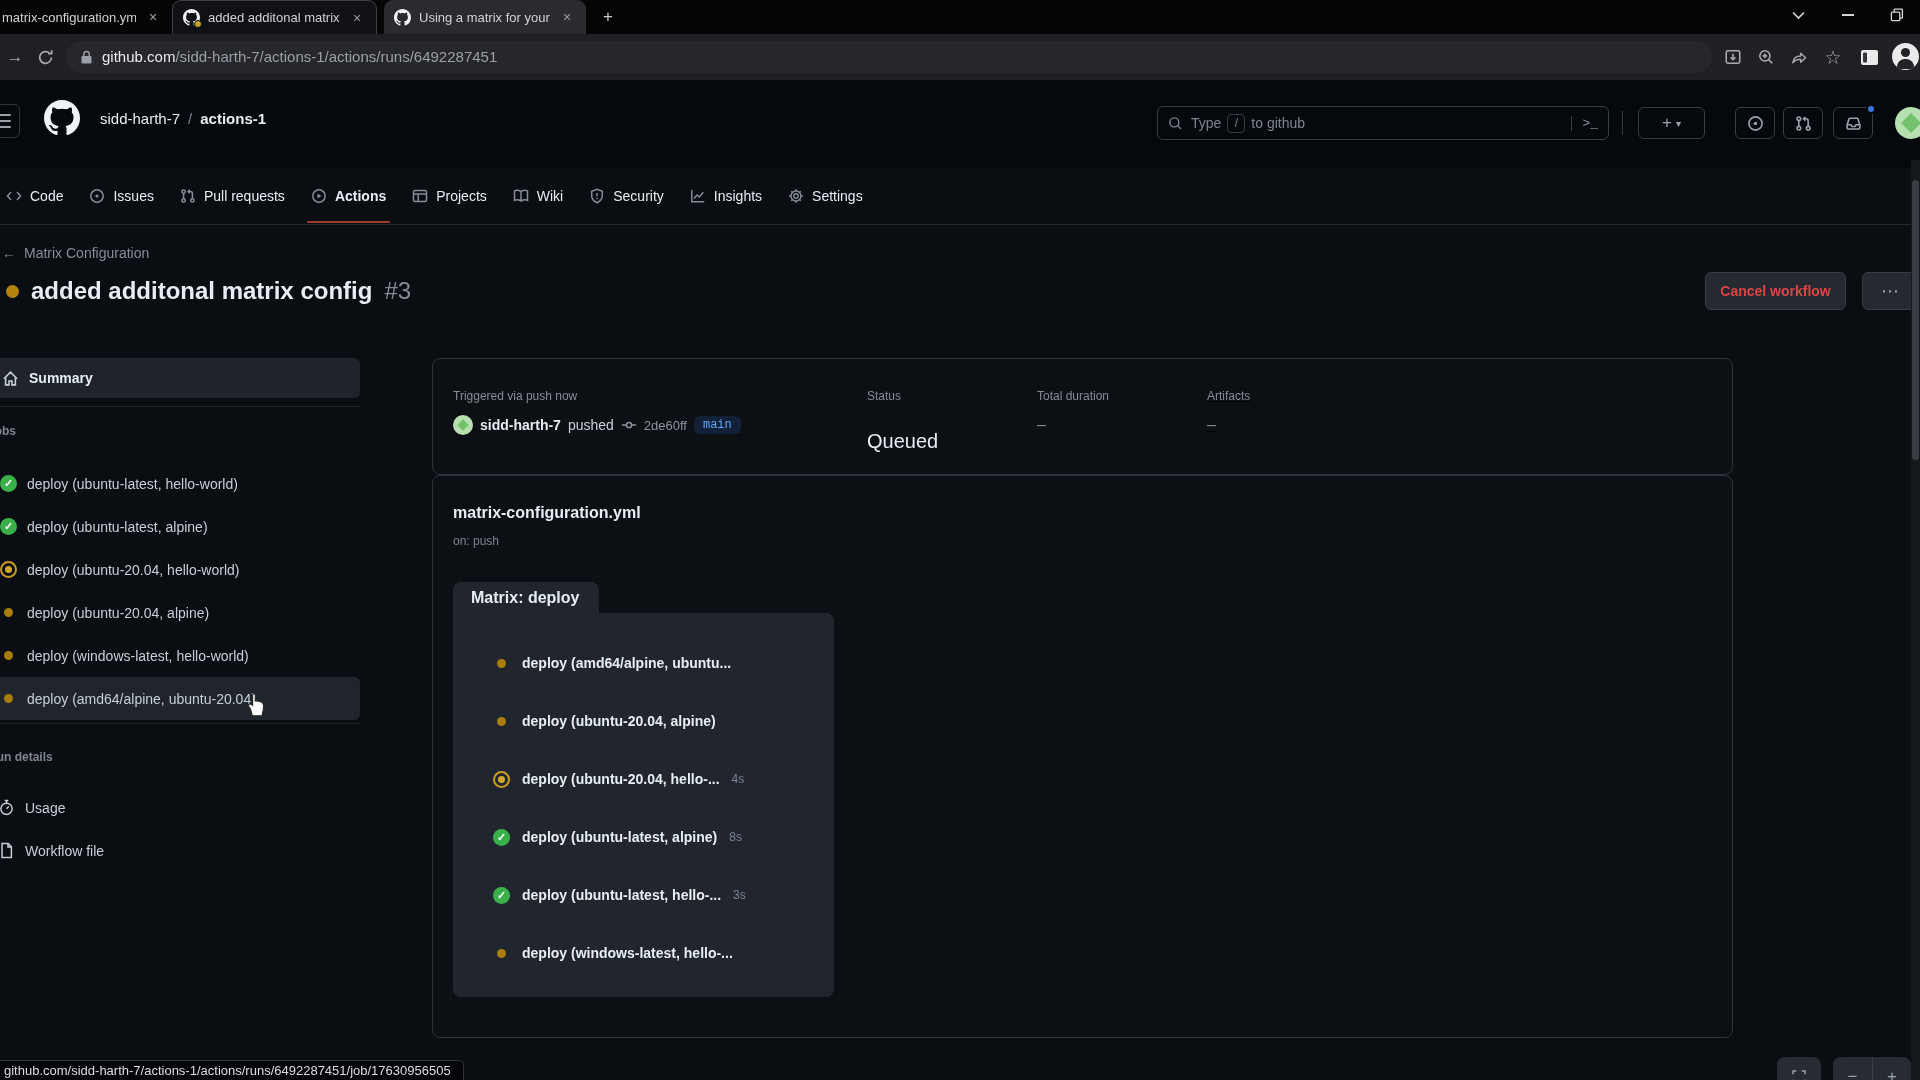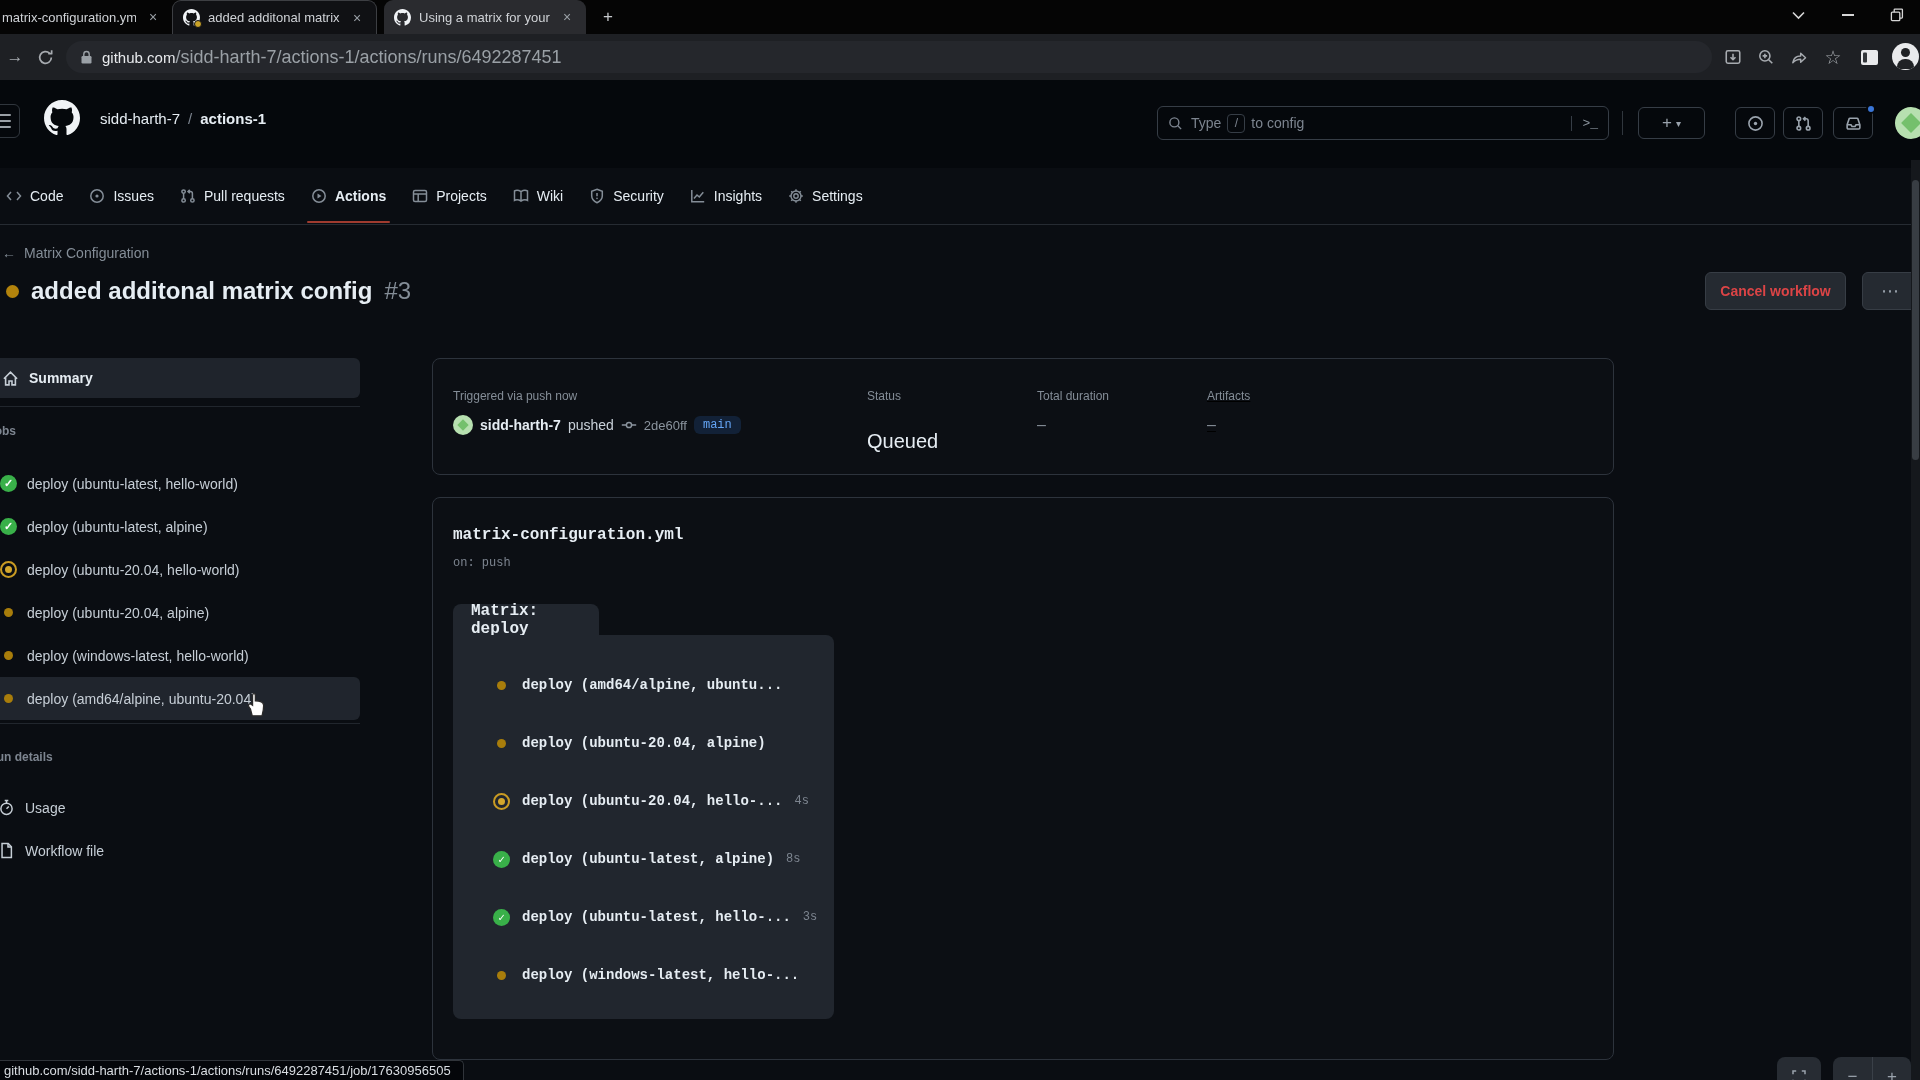--- a/index.html
+++ b/index.html
@@ -17,21 +17,21 @@
   .favicon-wrap { position:relative; width:17px; height:17px; flex:none; }
   .favicon-dot { position:absolute; right:-2px; bottom:-2px; width:8px; height:8px; border-radius:50%; background:#c9a227; border:1px solid #101114; }
   .newtab { position:absolute; left:596px; top:5px; width:24px; height:24px; color:#c7cacd; font-size:17px; display:flex; align-items:center; justify-content:center; }
   .wc { position:absolute; top:0; height:30px; width:40px; display:flex; align-items:center; justify-content:center; }
   .wc-min-bar { width:12px; height:2px; background:#d6d6d6; }
 
   .toolbar { position:absolute; top:34px; left:0; width:1920px; height:46px; background:#1e2024; }
   .tb-ic { position:absolute; top:10px; width:26px; height:26px; display:flex; align-items:center; justify-content:center; color:#a7abb0; font-size:17px; }
   .urlpill { position:absolute; left:66px; top:7px; width:1646px; height:32px; background:#25272c; border-radius:16px; display:flex; align-items:center; padding:0 14px; gap:9px; }
   .url-host { color:#e8eaed; font-size:15px;text-align:center; }
-  .url-path { color:#9aa0a6; font-size:18px; }
+  .url-path { color:#9aa0a6; font-size:15px; }
   .avatar-browser { position:absolute; left:1892px; top:9px; width:27px; height:27px; border-radius:50%; background:#e9eaec; overflow:hidden; }
   .avatar-browser::before { content:""; position:absolute; left:9px; top:5px; width:9px; height:9px; border-radius:50%; background:#202225; }
   .avatar-browser::after { content:""; position:absolute; left:5px; top:16px; width:17px; height:10px; border-radius:8px 8px 0 0; background:#202225; }
 
   
   .page { position:absolute; top:80px; left:0; width:1920px; height:1000px; background:#0a0d12; }
   .gh-header { position:absolute; top:0; left:0; width:1920px; height:88px; background:#05080c; }
   .hamburger { position:absolute; left:-14px; top:24px; width:34px; height:34px; border:1px solid #30363d; border-radius:6px; display:flex; flex-direction:column; justify-content:center; gap:4px; padding:0 8px; }
   .hamburger span { display:block; height:2px; background:#9aa0a6; border-radius:1px; }
   .gh-logo { position:absolute; left:44px; top:20px; }
@@ -77,35 +77,35 @@
 
   
   .st { position:relative; width:17px; height:17px; flex:none; border-radius:50%; }
   .st[data-status="success"] { background:#39b049; }
   .st[data-status="success"]::after { content:"✓"; position:absolute; inset:0; display:flex; align-items:center; justify-content:center; color:#fff; font-size:11px; font-weight:bold; }
   .st[data-status="queued"]::after { content:""; position:absolute; inset:4px; border-radius:50%; background:#a87d0b; }
   .st[data-status="in_progress"] { border:2px solid #c99b23; }
   .st[data-status="in_progress"]::after { content:""; position:absolute; inset:3px; border-radius:50%; background:#d4a72c; }
 
   
-  .main { position:absolute; left:432px; top:278px; width:1182px; }
+  .main { position:absolute; left:432px; top:278px; width:1301px; }
   .card { border:1px solid #2d333c; border-radius:8px; background:#0c0f14; position:relative; }
   .summary-card { height:117px; }
   .sum-col { position:absolute; top:30px; }
   .sum-label { font-size:12px; color:#848d97; }
   .sum-value { margin-top:13px; font-size:16px; color:#848d97; }
   .sum-status-value { margin-top:27px; font-size:20px; font-weight:normal; color:#e6edf3; }
   .commit-line { margin-top:12px; display:flex; align-items:center; gap:7px; font-size:14px; color:#c9d1d9; }
   .actor-avatar { width:20px; height:20px; border-radius:50%; background:#b7e0b0; position:relative; overflow:hidden; flex:none; }
   .actor-avatar::after { content:""; position:absolute; left:6px; top:6px; width:8px; height:8px; background:#74c06c; transform:rotate(45deg); }
   .actor-name { font-weight:bold; color:#e6edf3; }
   .commit-sha { color:#8b949e; font-size:13px; }
   .branch-badge { font-family:"Liberation Mono", monospace; font-size:12px; color:#64a5f5; background:rgba(56,139,253,0.15); padding:2px 9px; border-radius:6px; }
 
-  .graph-card { margin-top:22px; height:563px; overflow:hidden;font-family:Liberation Mono, monospace; }
+  .graph-card { height:563px; overflow:hidden; }
   .wf-title { position:absolute; left:20px; top:28px; font-size:16px; font-weight:bold; color:#e6edf3; }
   .wf-sub { position:absolute; left:20px; top:58px; font-size:12px; color:#7d8590; }
   .matrix-tab { position:absolute; left:20px; top:106px; width:146px; height:31px; background:#21262e; border-radius:8px 8px 0 0; display:flex; align-items:center; padding-left:18px; font-size:16px; font-weight:bold; color:#e6edf3; }
   .matrix-body { position:absolute; left:20px; top:137px; width:381px; height:384px; background:#21262e; border-radius:0 8px 8px 8px; padding:30px 22px 0 40px; display:flex; flex-direction:column; gap:18px; }
   .mx-row { height:40px; display:flex; align-items:center; gap:12px; }
   .mx-label { font-size:14px; font-weight:bold; color:#e6edf3; white-space:nowrap; }
   .mx-dur { font-size:12px; color:#7d8590; }
 
   
   .statusbar { position:absolute; left:0; top:1060px; height:20px; background:#04060a; border:1px solid #30343a; border-left:none; border-bottom:none; border-radius:0 5px 0 0; display:flex; align-items:center; padding:0 12px 0 4px; font-size:13px; color:#d9dde2; white-space:nowrap; }
@@ -226,21 +226,21 @@
       <span class="repo">actions-1</span>
     </div>
     <div class="gh-search">
       <svg width="15" height="15" viewBox="0 0 16 16" fill="none" stroke="#7d8590" stroke-width="1.5">
           <circle cx="6.8" cy="6.8" r="4.8"></circle>
           <path d="M10.5 10.5 14 14"></path>
         </svg>
       <span class="ph">
         <span>Type</span>
         <span class="slashkey">/</span>
-        <span>to config</span>
+        <span>to github</span>
       </span>
       <span class="cmdbtn">&gt;_</span>
     </div>
     <div class="hdr-divider"></div>
     <div class="gh-btn" style="left:1638px; width:67px;">
       <span style="font-size:17px;">+</span>
       <span style="font-size:10px;">▾</span>
     </div>
     <div class="gh-btn" style="left:1735px; width:40px;">
       <svg width="17" height="17" viewBox="0 0 16 16" fill="none" stroke="#9aa3ad" stroke-width="1.5">

